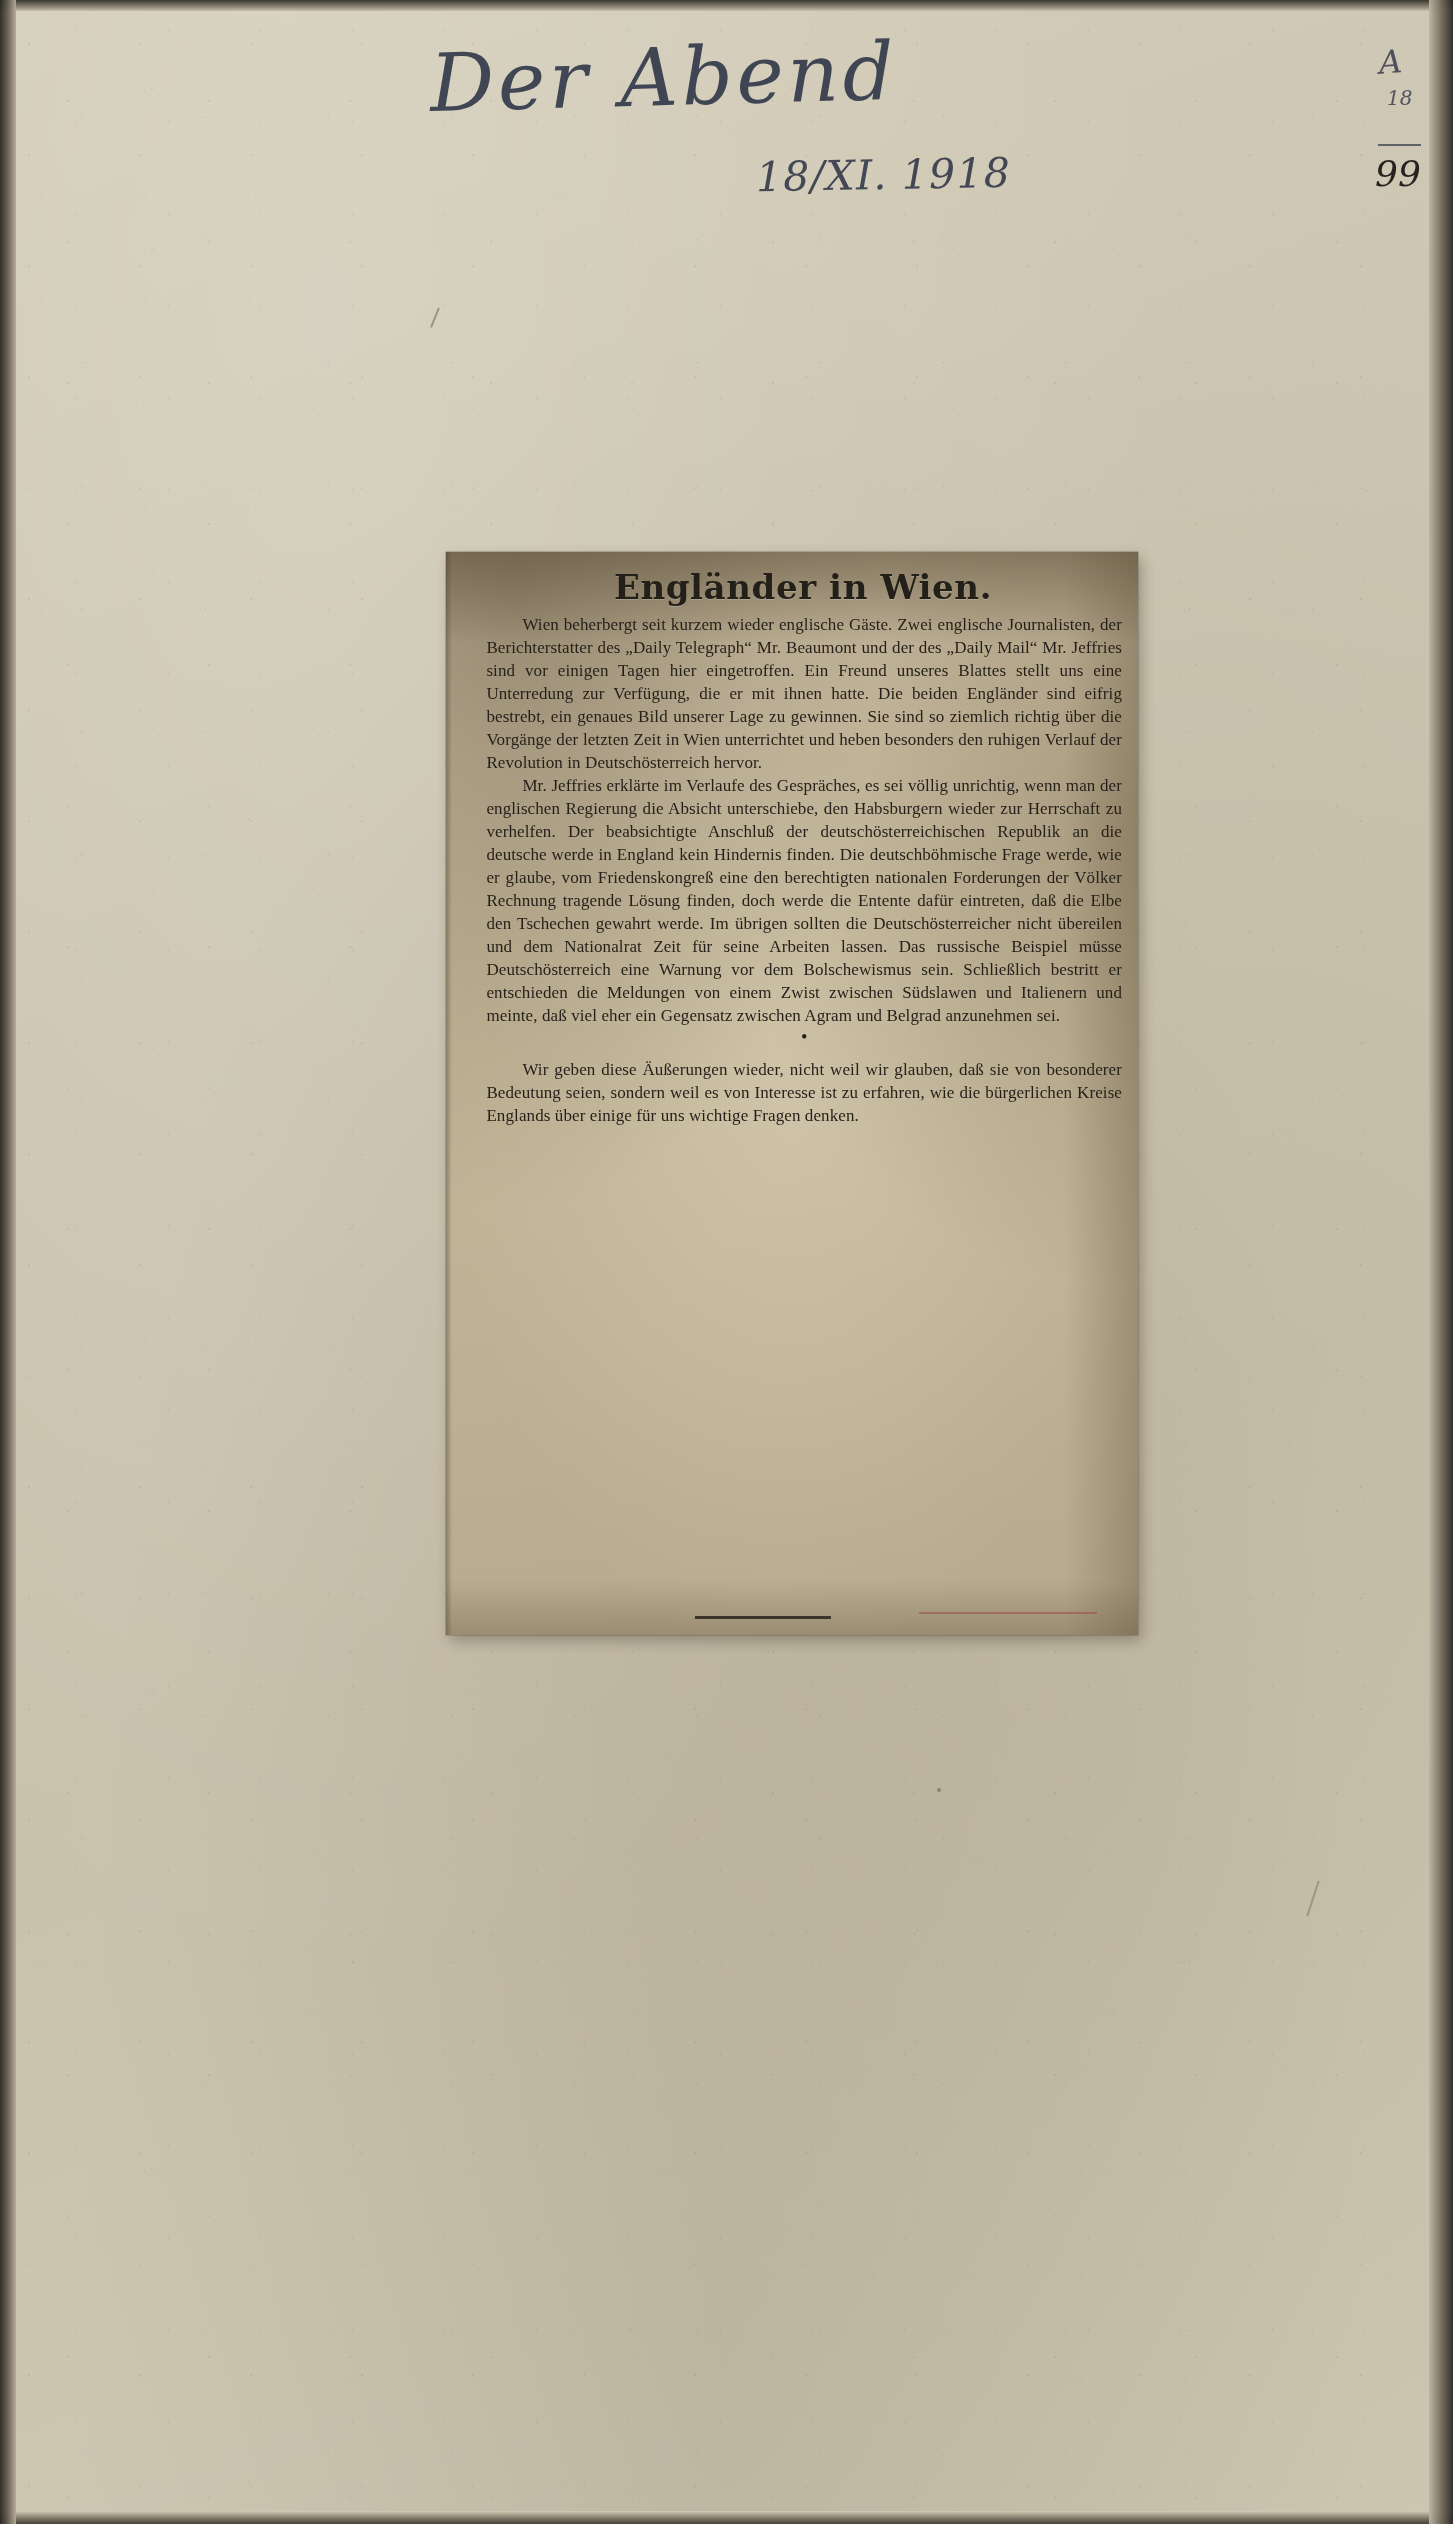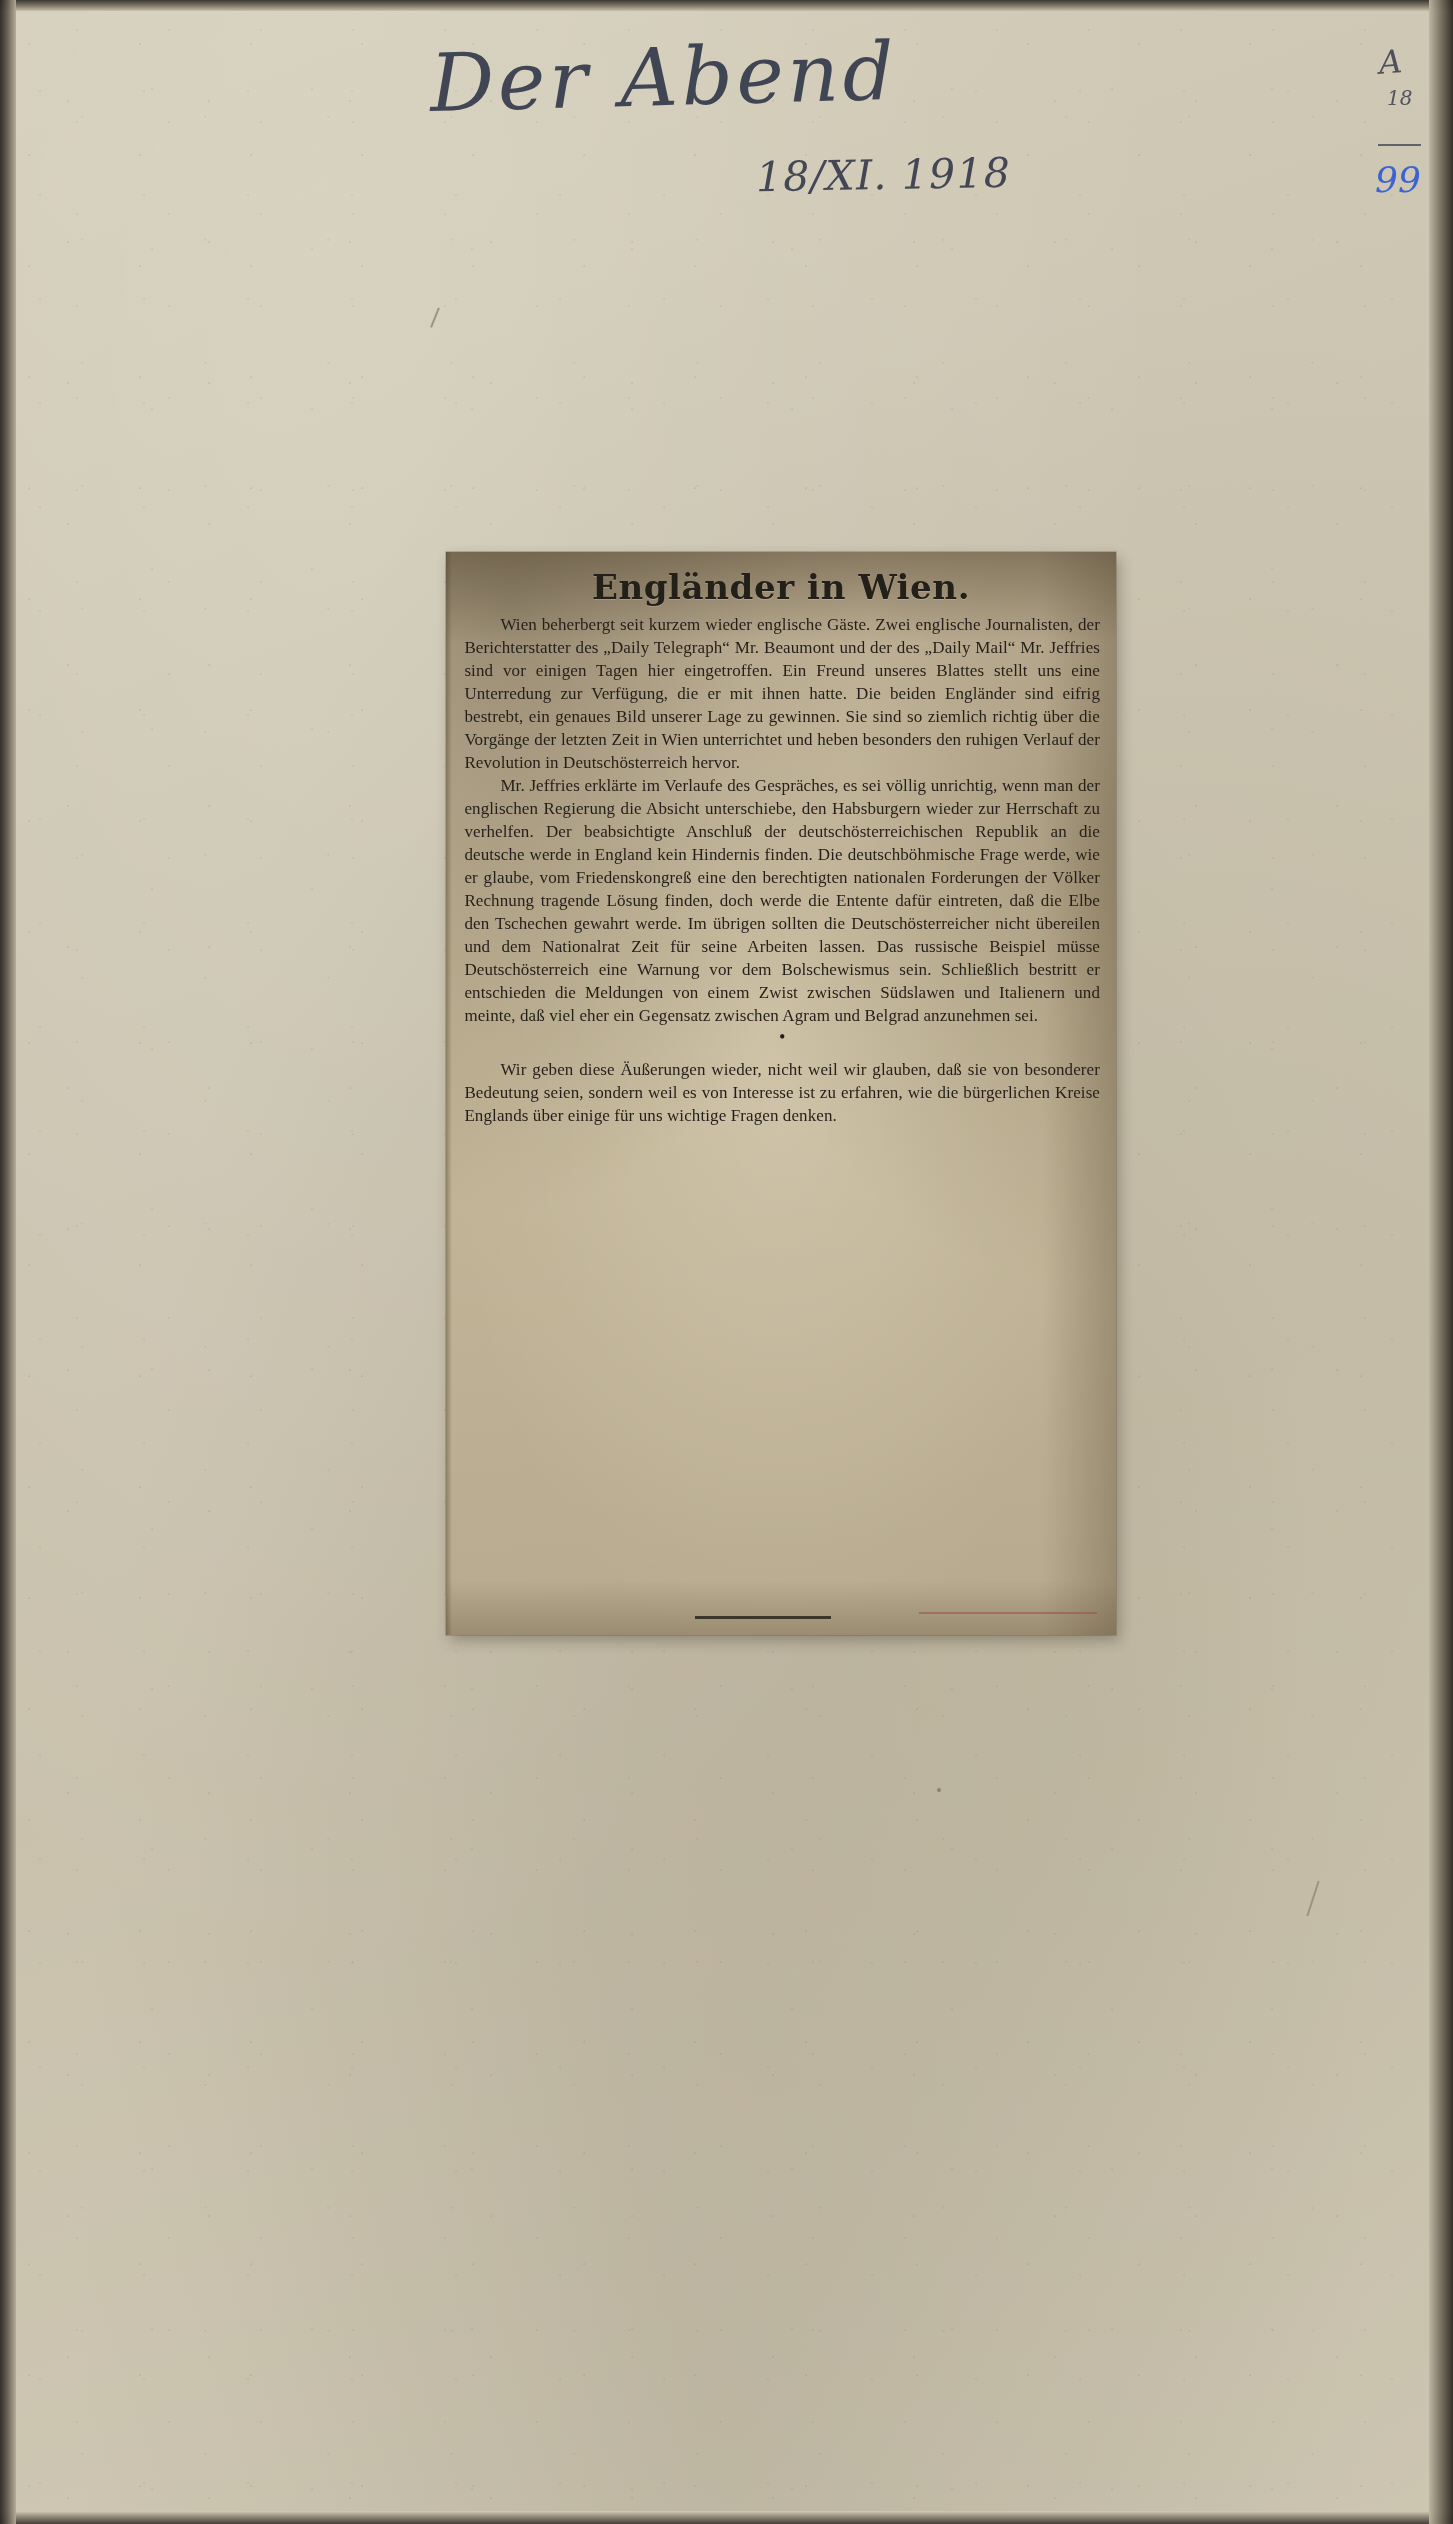--- a/index.html
+++ b/index.html
@@ -124,25 +124,25 @@
     left: 1378px;
     top: 144px;
     width: 43px;
     height: 1.8px;
     background: #33384a;
     opacity: .7;
   }
   .hw-corner-99 {
     position: absolute;
     left: 1375px;
-    top: 159px;
+    top: 153px;
     font-family: "DejaVu Serif", serif;
     font-style: italic;
     font-size: 36px;
-    color: #1d4ed8;
+    color: #000000;
     opacity: .82;
   }
   .pencil-tick-1 {
     position: absolute;
     left: 434px; top: 307px;
     width: 1.8px; height: 21px;
     background: #6d6450;
     opacity: .55;
     transform: rotate(22deg);
   }
@@ -168,20 +168,21 @@
     top: 552px;
     width: 670px;
     height: 1083px;
     background:
       radial-gradient(ellipse at 10% 4%, rgba(60,48,30,.30), rgba(0,0,0,0) 42%),
       radial-gradient(ellipse at 96% 26%, rgba(70,56,34,.22), rgba(0,0,0,0) 40%),
       radial-gradient(ellipse at 50% 52%, rgba(255,250,235,.20), rgba(0,0,0,0) 70%),
       linear-gradient(175deg, #bdb095 0%, #c6b99d 18%, #c3b698 45%, #bdb094 72%, #b6a98d 100%);
     box-shadow: 0 0 0 0.6px rgba(90,78,58,.45), 3.7px 6.1px 13.5px rgba(40,34,24,.32);
     overflow: hidden;
+    padding-left: 22px;
   }
   .clipping-stain-top {
     position: absolute;
     left: 0; top: 0; width: 100%; height: 92px;
     background: linear-gradient(to bottom, rgba(72,58,36,.45), rgba(72,58,36,0));
     pointer-events: none;
   }
   .clipping-stain-right {
     position: absolute;
     right: 0; top: 0; width: 74px; height: 100%;

